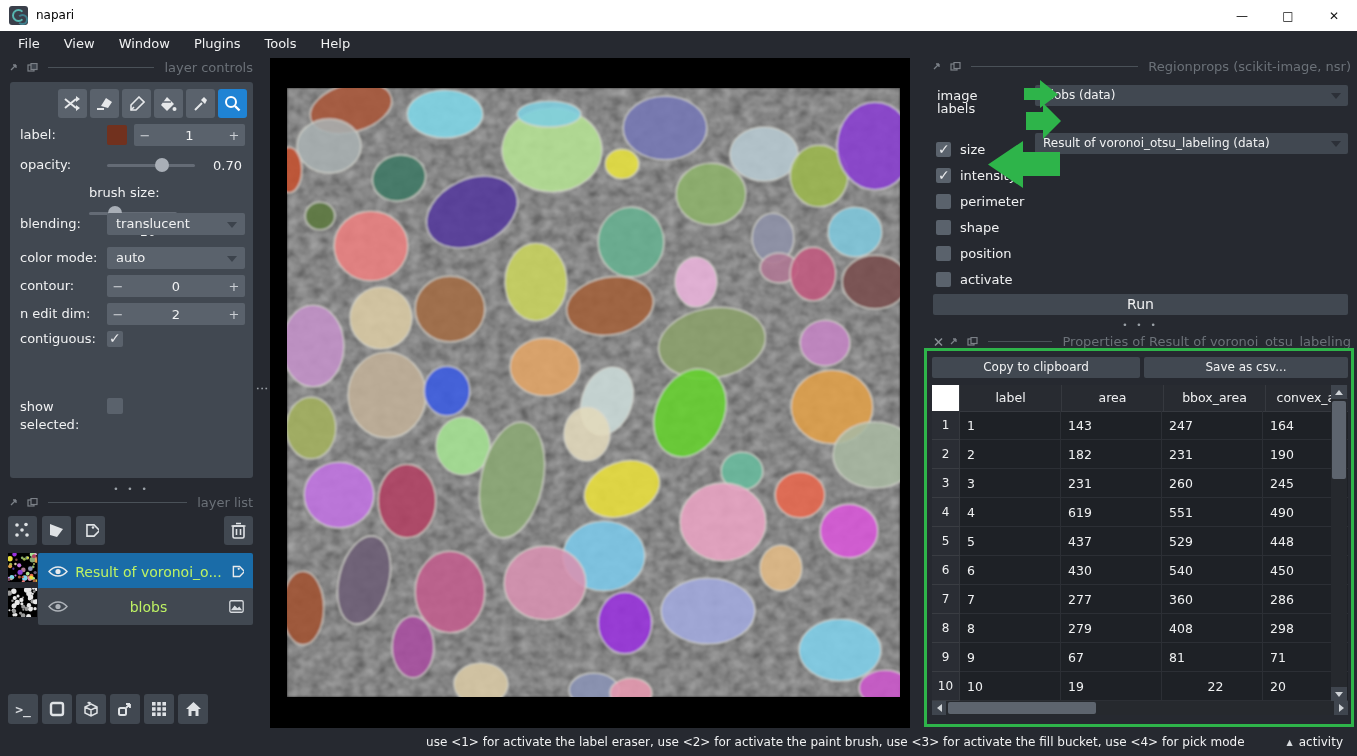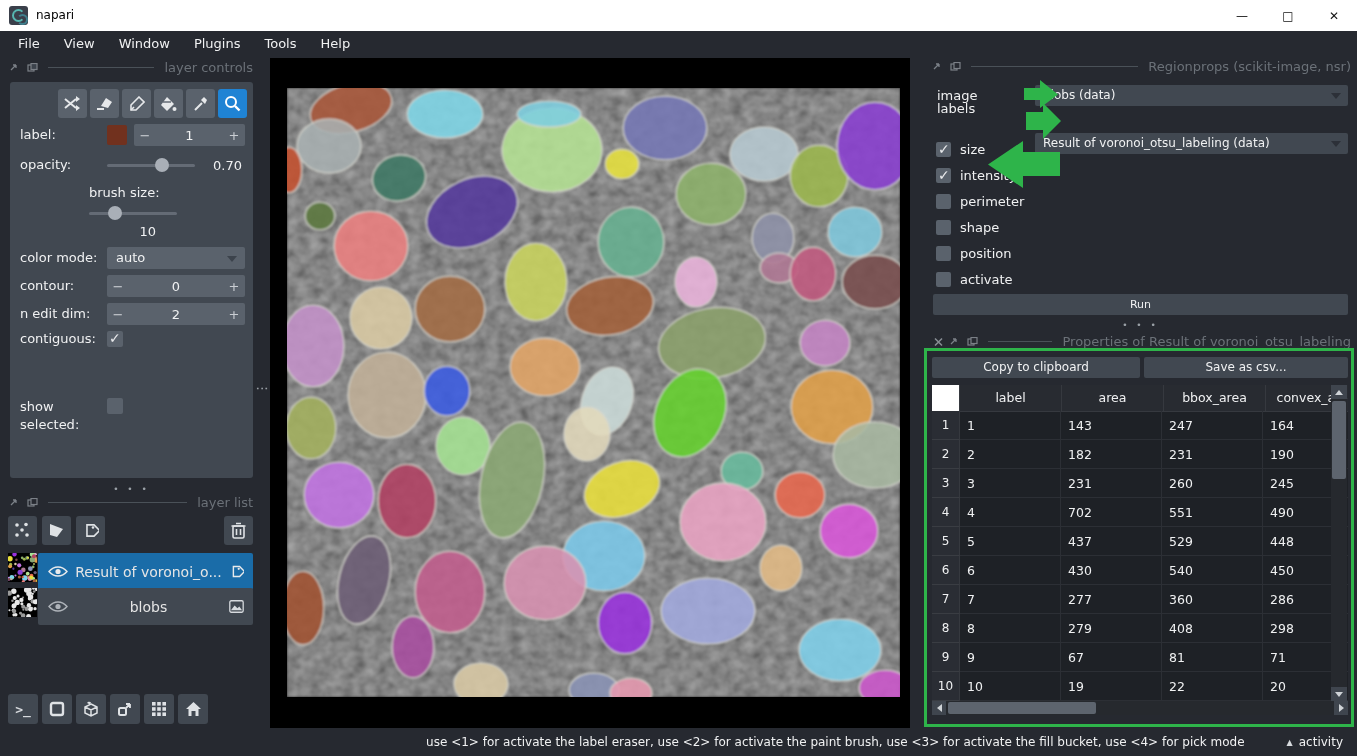--- a/index.html
+++ b/index.html
@@ -40,33 +40,33 @@
   .sl-handle{position:absolute;top:4px;width:14px;height:14px;border-radius:50%;background:#a9afb7;}
   .sl-val{width:47px;text-align:right;color:#f0f1f2;font-size:13px;}
   .dropdown{position:relative;width:138px;height:22px;background:#5a626c;border-radius:2px;color:#f0f1f2;
     font-size:13px;line-height:22px;padding-left:9px;box-sizing:border-box;}
   .dropdown::after{content:"";position:absolute;right:8px;top:9px;border:5px solid transparent;border-top:6px solid #3c434c;}
   .checkbox{width:16px;height:16px;background:#5a626c;border-radius:2px;position:relative;flex:none;}
   .checkbox.checked::after{content:"✓";position:absolute;left:2px;top:-1px;color:#e9eaec;font-size:14px;font-weight:bold;}
   .checkbox.small{width:15px;height:15px;}
   
   .ll-btn{width:29px;height:29px;background:#414851;border-radius:3px;display:flex;align-items:center;justify-content:center;}
-  .layer-row{position:absolute;left:38px;width:215px;height:37px;border-radius:2px;display:flex;align-items:center;color:#e5e5e5;font-size:14px;}
+  .layer-row{position:absolute;left:38px;width:215px;height:37px;border-radius:2px;display:flex;align-items:center;color:#bef264;font-size:14px;}
   .layer-thumb{position:absolute;left:8px;width:29px;height:29px;background:#000;}
   .layer-name{flex:1;text-align:center;}
   
   .vw-btn{width:30px;height:30px;background:#414851;border-radius:3px;display:flex;align-items:center;justify-content:center;color:#d7dade;}
   
   .rp-label{color:#f0f1f2;font-size:13px;}
   .rp-drop{position:relative;width:313px;height:21px;background:#414851;border-radius:2px;color:#f0f1f2;font-size:12px;
     line-height:21px;padding-left:8px;box-sizing:border-box;}
   .rp-drop::after{content:"";position:absolute;right:7px;top:8px;border:5px solid transparent;border-top:6px solid #2c3038;}
   .cb-row{position:absolute;left:936px;display:flex;align-items:center;gap:9px;color:#f0f1f2;font-size:13px;}
   .run-btn{left:933px;top:294px;width:415px;height:21px;background:#414851;border-radius:2px;color:#f0f1f2;
-    font-size:11px;text-align:center;line-height:21px;}
+    font-size:14px;text-align:center;line-height:21px;}
   .gray-btn{height:21px;background:#414851;border-radius:2px;color:#f0f1f2;font-size:12px;text-align:center;line-height:21px;}
   
   .tbl{left:932px;top:385px;width:416px;height:330px;overflow:hidden;background:#1e2126;}
   .thead{display:flex;height:26px;}
   .tcorner{width:27px;height:26px;background:#fff;flex:none;border-right:1px solid #36393f;}
   .thcell{height:26px;line-height:26px;background:#282b31;color:#f0f1f2;font-size:12.5px;text-align:center;
     border-right:1px solid #36393f;border-bottom:1px solid #36393f;flex:none;overflow:hidden;white-space:nowrap;}
   .trow{display:flex;height:29px;}
   .tindex{width:27px;background:#2a2d34;color:#f0f1f2;font-size:12px;text-align:center;line-height:29px;
     border-right:1px solid #36393f;border-bottom:1px solid #3a3d43;flex:none;}
@@ -192,20 +192,24 @@
 
   <div class="lc-row" style="top:102px;flex-direction:column;">
     <div class="lc-label">brush size:</div>
     <div class="slider">
       <div class="track"></div>
         <div class="sl-handle" style="left: calc(30% - 7px);"></div>
     </div>
     <div class="sl-val">10</div>
   </div>
 
+  <div class="lc-row" style="top:131px;">
+    <div class="lc-label">blending:</div>
+    <div class="dropdown">translucent</div>
+  </div>
 
   <div class="lc-row" style="top:165px;">
     <div class="lc-label">color mode:</div>
     <div class="dropdown">auto</div>
   </div>
 
   <div class="lc-row" style="top:193px;">
     <div class="lc-label">contour:</div>
     <div class="spin">
       <span class="sbtn">−</span>
@@ -622,21 +626,21 @@
       <div class="trow">
         <div class="tindex">3</div>
         <div class="tcell" style="width: 101px;">3</div>
         <div class="tcell" style="width: 101px;">231</div>
         <div class="tcell" style="width: 101px;">260</div>
         <div class="tcell" style="width: 100px;">245</div>
       </div>
       <div class="trow">
         <div class="tindex">4</div>
         <div class="tcell" style="width: 101px;">4</div>
-        <div class="tcell" style="width: 101px;">702</div>
+        <div class="tcell" style="width: 101px;">619</div>
         <div class="tcell" style="width: 101px;">551</div>
         <div class="tcell" style="width: 100px;">490</div>
       </div>
       <div class="trow">
         <div class="tindex">5</div>
         <div class="tcell" style="width: 101px;">5</div>
         <div class="tcell" style="width: 101px;">437</div>
         <div class="tcell" style="width: 101px;">529</div>
         <div class="tcell" style="width: 100px;">448</div>
       </div>
@@ -665,21 +669,21 @@
         <div class="tindex">9</div>
         <div class="tcell" style="width: 101px;">9</div>
         <div class="tcell" style="width: 101px;">67</div>
         <div class="tcell" style="width: 101px;">81</div>
         <div class="tcell" style="width: 100px;">71</div>
       </div>
       <div class="trow">
         <div class="tindex">10</div>
         <div class="tcell" style="width: 101px;">10</div>
         <div class="tcell" style="width: 101px;">19</div>
-        <div class="tcell" style="width: 101px;">22</div>
+        <div class="tcell" style="width: 101px; text-align: center;">22</div>
         <div class="tcell" style="width: 100px;">20</div>
       </div>
     </div>
 </div>
 
 <div class="abs vscroll">
   <div class="sc-btn" style="top:0;">
       <div class="tri up"></div>
     </div>
   <div class="vthumb" style="top:16px;height:78px;"></div>

